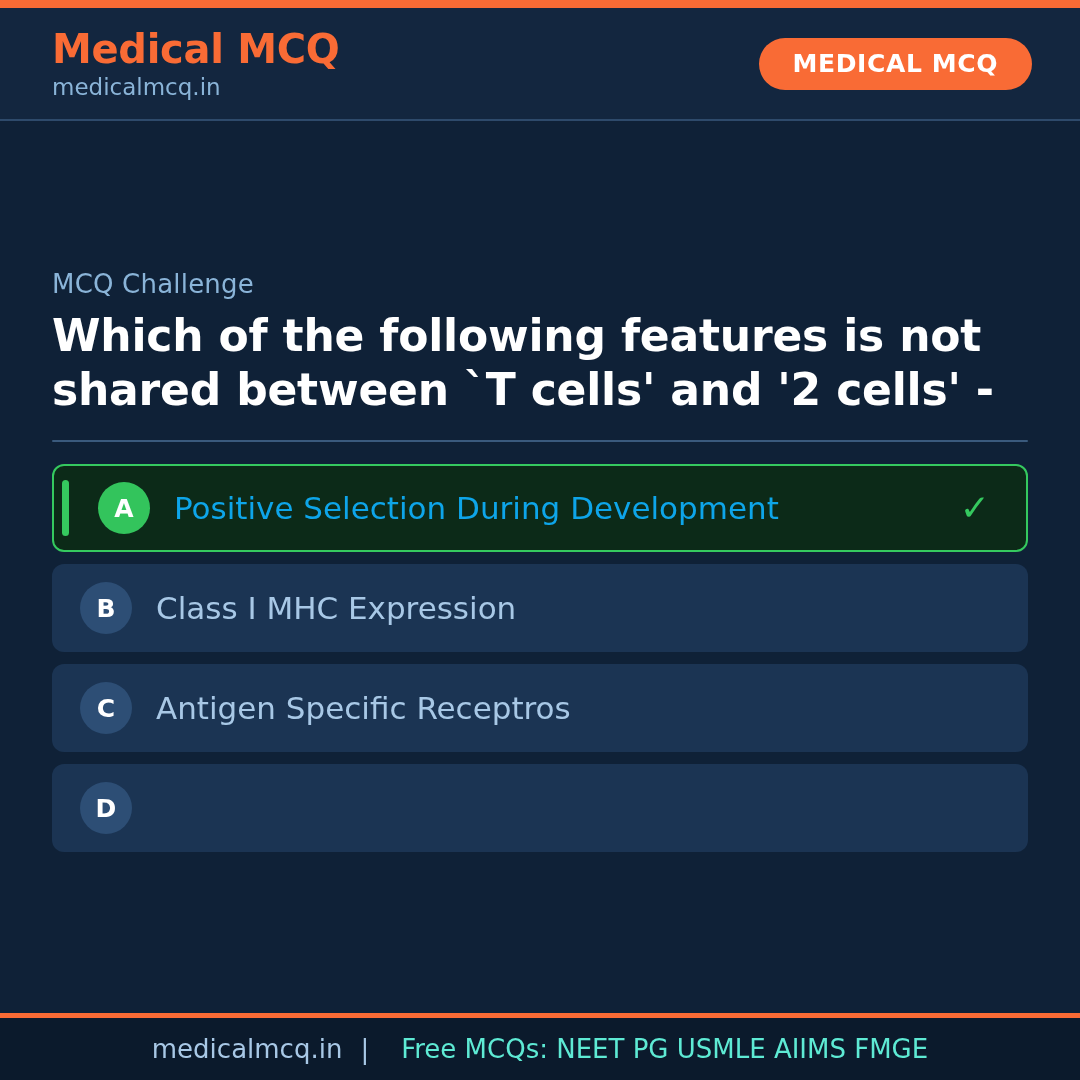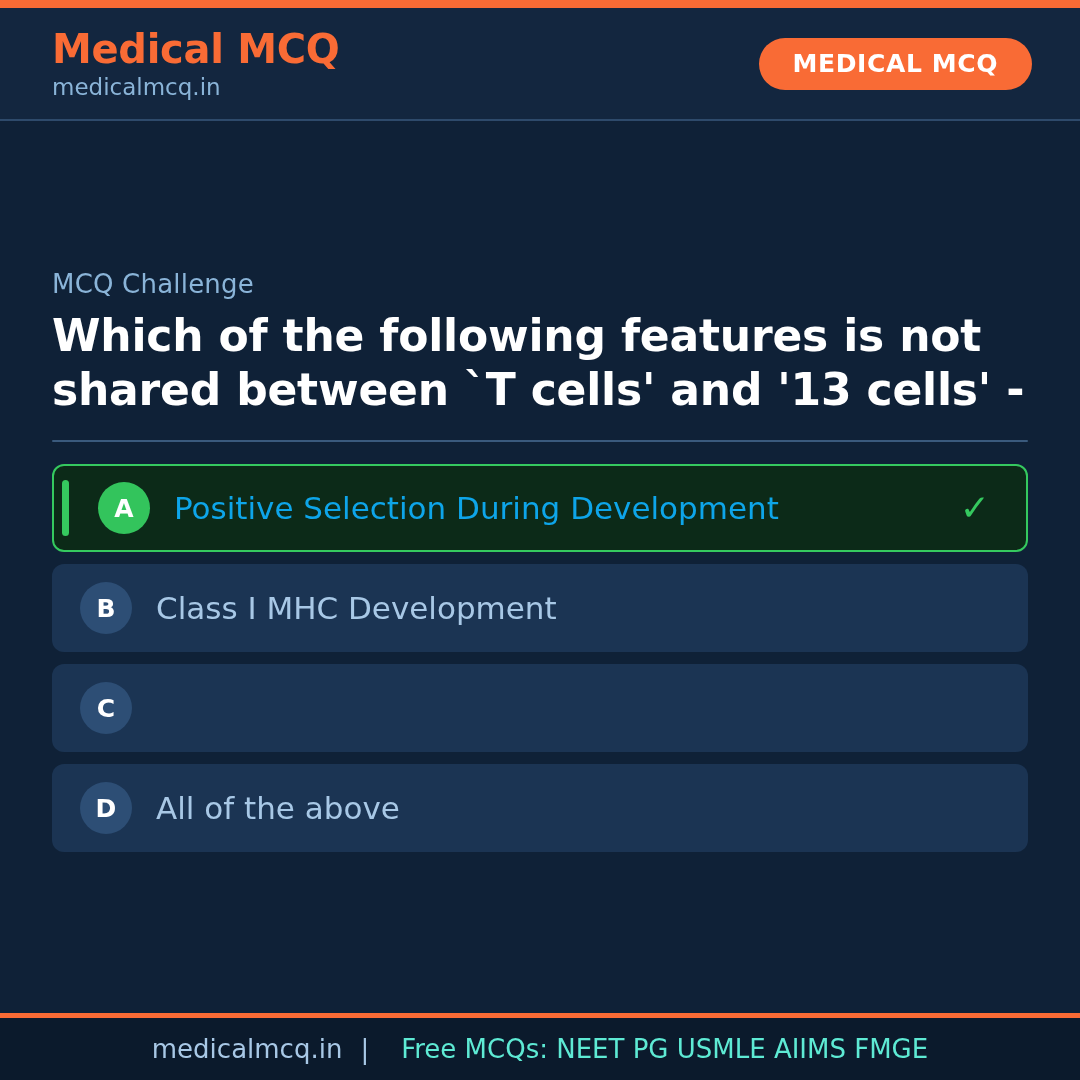--- a/index.html
+++ b/index.html
@@ -236,45 +236,45 @@
       <div class="brand-title">Medical MCQ</div>
       <div class="brand-sub">medicalmcq.in</div>
     </div>
     <div class="header-badge">MEDICAL MCQ</div>
   </div>
 
   <div class="main">
     <div class="content">
 
       <div class="eyebrow">MCQ Challenge</div>
-      <h1 class="question">Which of the following features is not shared between `T cells' and '13 cells' -</h1>
+      <h1 class="question">Which of the following features is not shared between `T cells' and '2 cells' -</h1>
 
       <div class="divider"></div>
 
       <div class="options">
 
         <div class="option correct">
           <div class="accent-bar"></div>
           <div class="badge">A</div>
           <div class="option-text">Positive Selection During Development</div>
           <div class="check-icon">✓</div>
         </div>
 
         <div class="option">
           <div class="badge">B</div>
-          <div class="option-text">Class I MHC Development</div>
+          <div class="option-text">Class I MHC Expression</div>
         </div>
 
         <div class="option">
           <div class="badge">C</div>
+          <div class="option-text">Antigen Specific Receptros</div>
         </div>
 
         <div class="option">
           <div class="badge">D</div>
-          <div class="option-text">All of the above</div>
         </div>
 
       </div>
     </div>
   </div>
 
   <div class="footer-rule"></div>
   <div class="footer">
     <span class="footer-text">medicalmcq.in</span>
     <span class="footer-sep">|</span>

